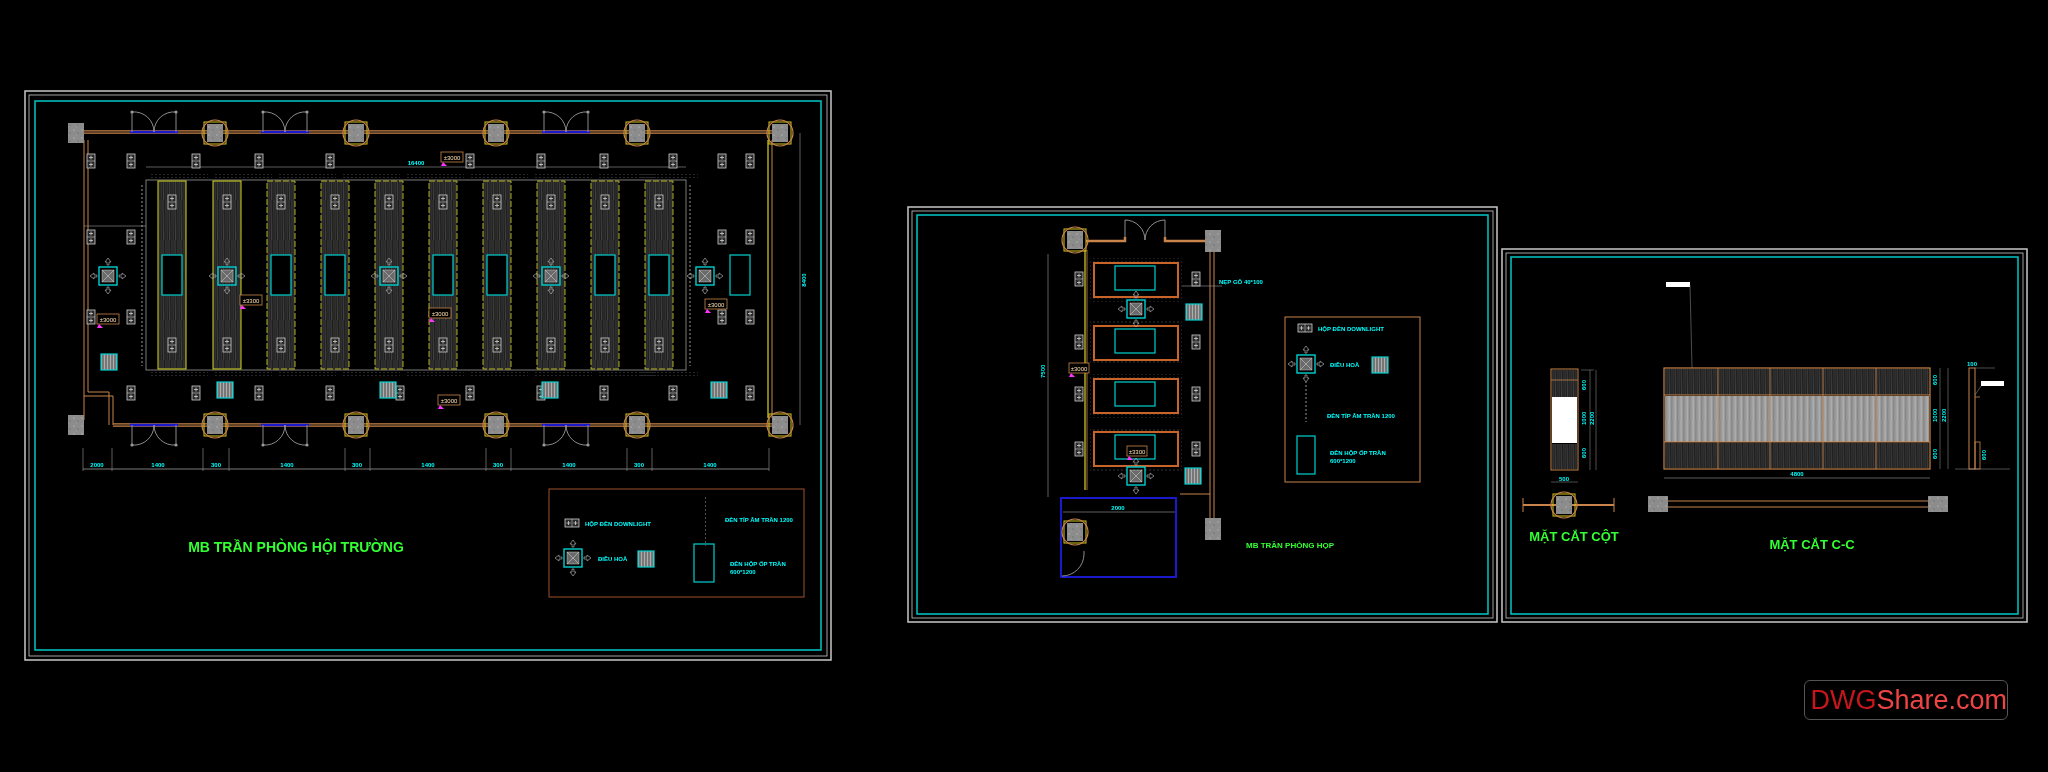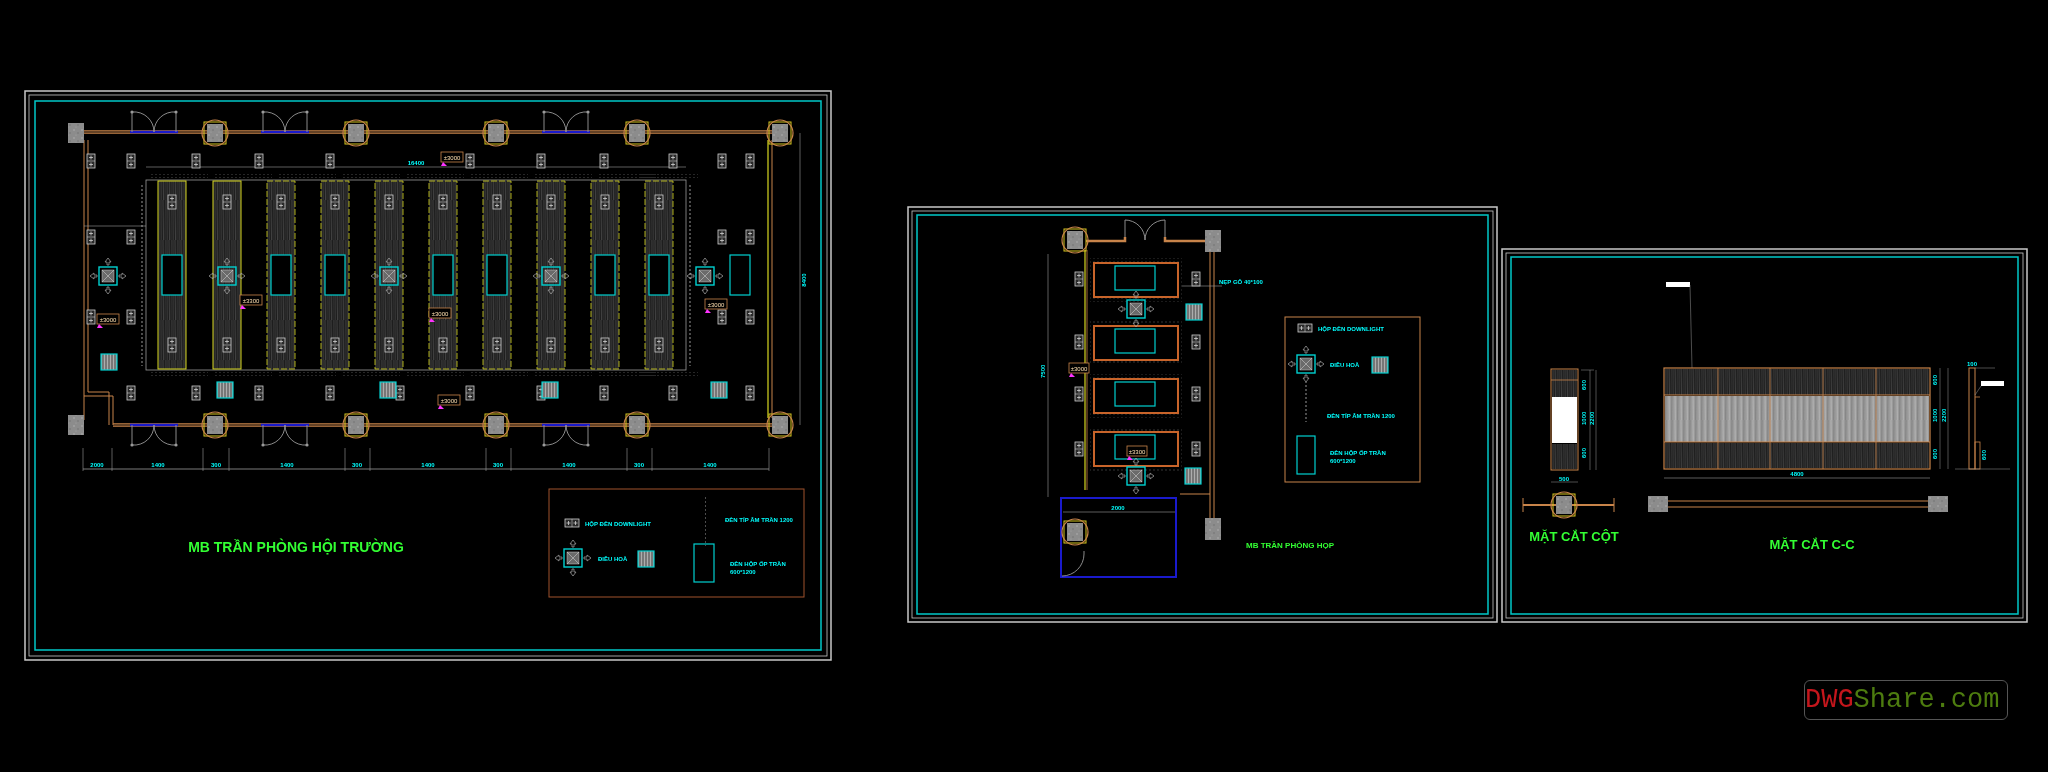--- a/index.html
+++ b/index.html
@@ -5,25 +5,25 @@
   html, body { margin: 0; padding: 0; background: #000; }
   body { width: 2048px; height: 772px; position: relative; overflow: hidden; font-family: "Liberation Sans", sans-serif; }
   svg { position: absolute; left: 0; top: 0; }
   .t-green { fill: #33ff33; font-family: "Liberation Sans", sans-serif; font-weight: bold; }
   .t-cyan { fill: #00ffff; font-family: "Liberation Sans", sans-serif; font-weight: bold; }
   .t-dim { fill: #00ffff; font-family: "Liberation Sans", sans-serif; font-size: 6px; font-weight: bold; }
   .t-elev { fill: #ffe0b0; font-family: "Liberation Sans", sans-serif; font-size: 6px; }
   .watermark {
     position: absolute; left: 1804px; top: 680px; width: 204px; height: 40px;
     border: 1px solid #555; border-radius: 6px; box-sizing: border-box;
-    display: flex; align-items: center; justify-content: flex-start;
-    font-family: Liberation Mono, monospace; font-size: 27px; letter-spacing: 0px;
+    display: flex; align-items: center; justify-content: flex-end;
+    font-family: Liberation Sans, sans-serif; font-size: 27px; letter-spacing: 0px;
   }
   .wm-red { color: #c4161c; }
-  .wm-gray { color: #4d7c0f; }
+  .wm-gray { color: #ef4444; }
 </style>
 </head>
 <body>
 
 <svg width="2048" height="772" viewBox="0 0 2048 772" xmlns="http://www.w3.org/2000/svg">
   <defs>
     <pattern id="wood" width="6" height="40" patternUnits="userSpaceOnUse">
       <rect width="6" height="40" fill="#1c1c1c"></rect>
       <line x1="1" y1="0" x2="1.5" y2="40" stroke="#5a5a5a" stroke-width="0.6"></line>
       <line x1="3.5" y1="0" x2="3" y2="40" stroke="#464646" stroke-width="0.5"></line>

